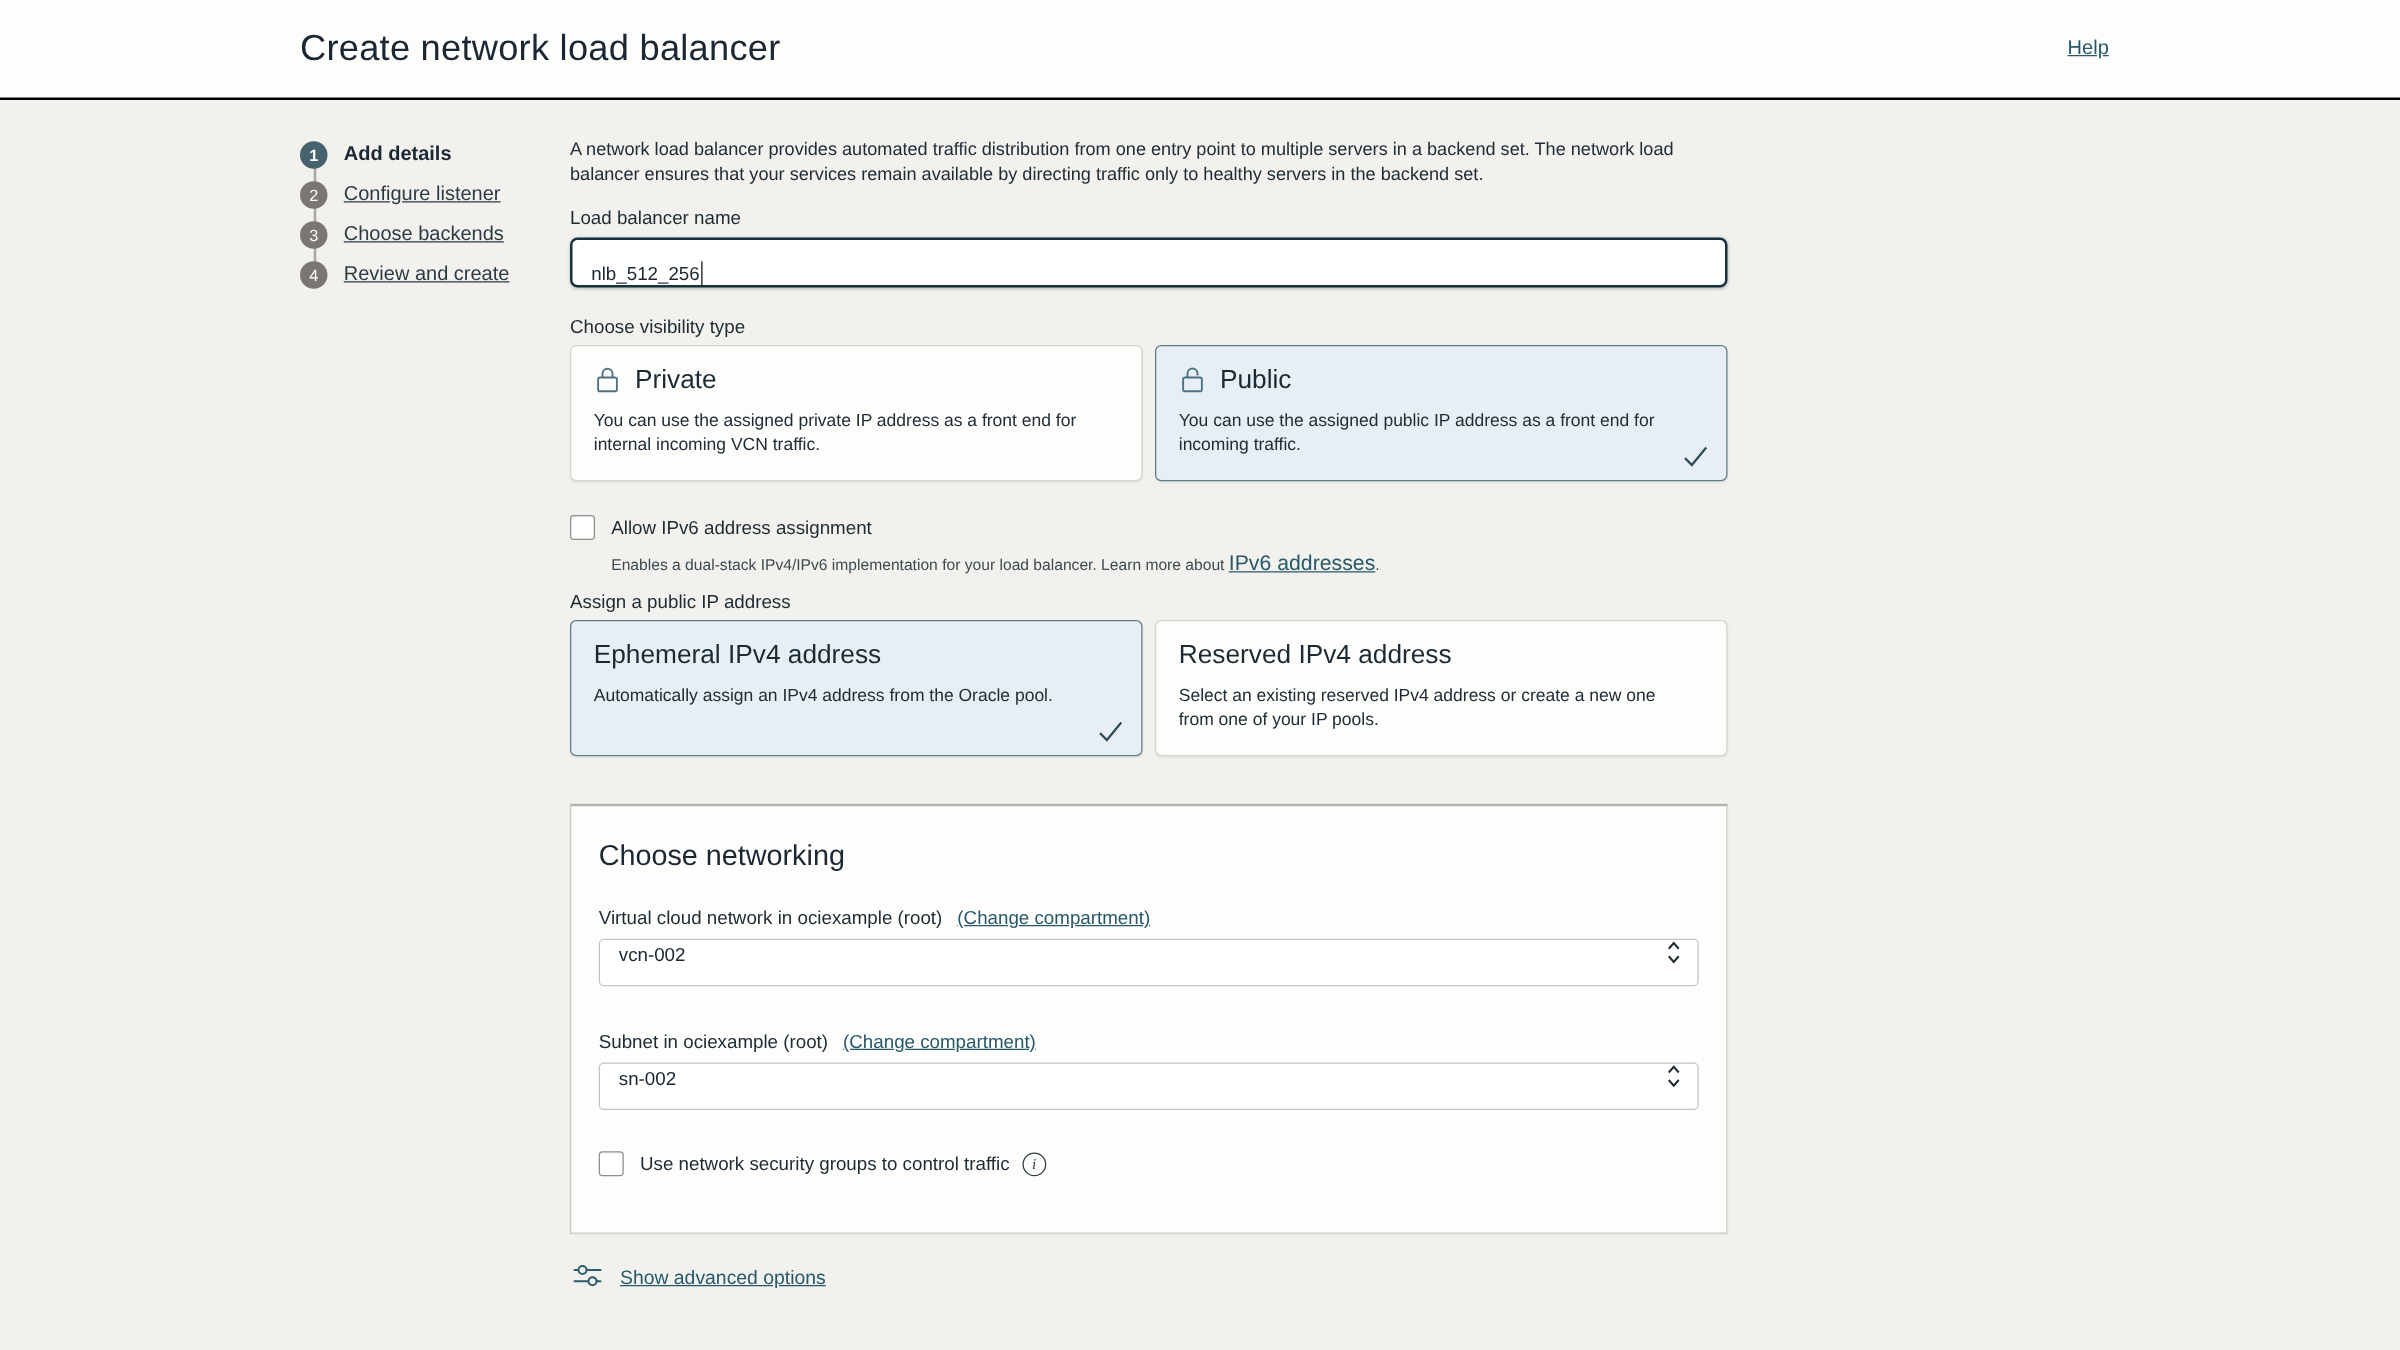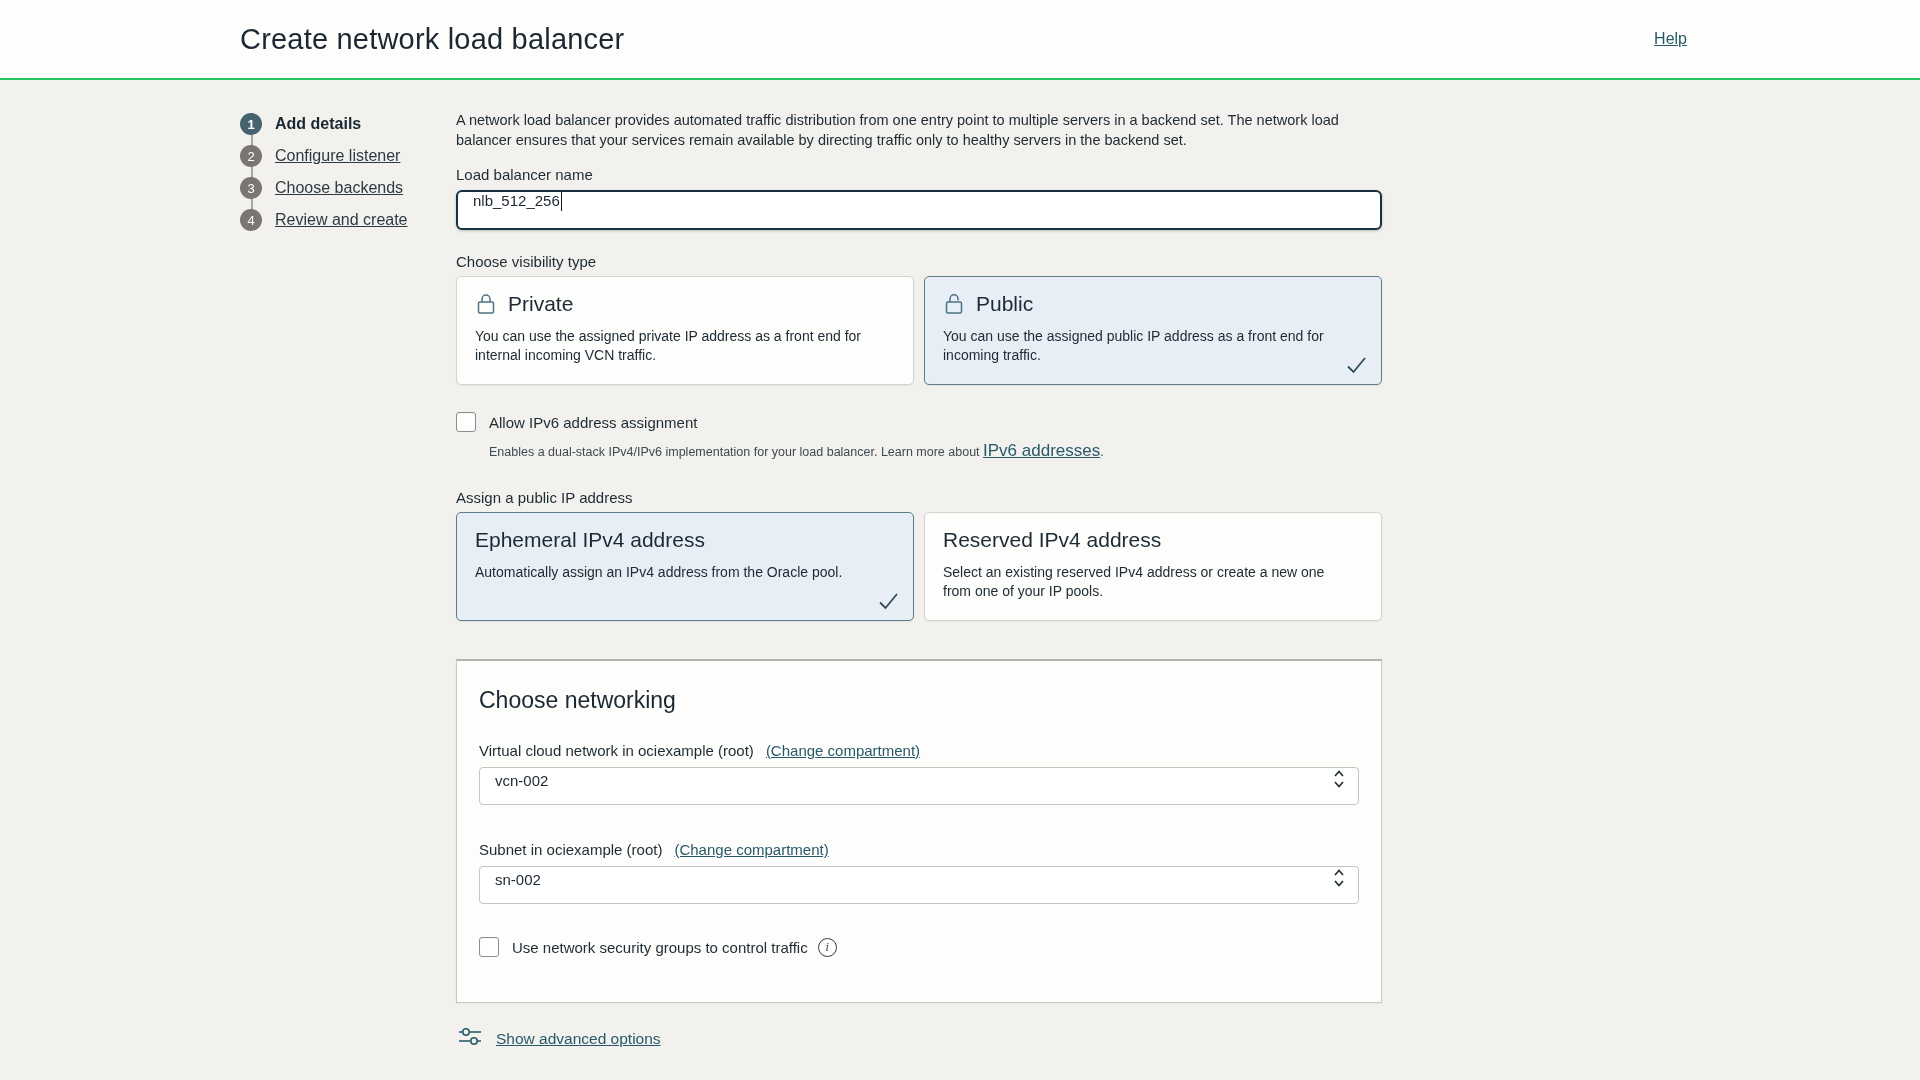--- a/index.html
+++ b/index.html
@@ -6,21 +6,21 @@
   html,body { width: 1920px; height: 1080px; overflow: hidden; }
   body {
     font-family: "Liberation Sans", sans-serif;
     background: #f2f1ee;
     color: #212d36;
     position: relative;
   }
   
   .header {
     position: absolute; top: 0; left: 0; width: 1920px; height: 80px;
-    background: #fdfdfc; border-bottom: 2px solid #22c55e;
+    background: #fdfdfc; border-bottom: 2px solid #000000;
     display: flex; align-items: center; justify-content: space-between;
     padding: 0 233px 0 240px; z-index: 5;
   }
   .page-title { font-size: 29px; font-weight: 400; color: #1b2732; letter-spacing: .2px; }
   a.link { color: #27596b; text-decoration: underline; cursor: pointer; }
   .help-link { font-size: 16px; }
 
   
   .stepper { position: absolute; left: 240px; top: 108px; list-style: none; }
   .stepper { counter-reset: none; }
@@ -42,21 +42,21 @@
 
   
   .main { position: absolute; left: 456px; top: 110px; width: 926px; }
   .intro { font-size: 14.5px; line-height: 20px; color: #212d36; width: 926px; }
 
   .field-label { font-size: 15px; color: #1e2b33; margin-top: 16px; margin-bottom: 7px; }
 
   .fake-input {
     width: 100%; height: 40px; background: #fff;
     border: 2px solid #16323f; border-radius: 6px;
-    display: flex; align-items: flex-start; padding: 0 15px;
+    display: flex; align-items: flex-end; padding: 0 15px;
     font-size: 15px; color: #1b2732;
     box-shadow: 0 1px 3px rgba(0,0,0,.22);
     cursor: text;
   }
   .caret { display: inline-block; width: 1.5px; height: 19px; background: #111; margin-left: 1px; }
 
   .section-label { font-size: 15px; color: #1e2b33; margin-top: 23px; margin-bottom: 6px; }
 
   
   .card-row { display: flex; gap: 10px; }
@@ -192,21 +192,21 @@
   </div>
 
   <div class="checkbox-row">
     <span class="checkbox"></span>
     <span class="checkbox-label">Allow IPv6 address assignment</span>
   </div>
   <div class="sub-note">
     <span>Enables a dual-stack IPv4/IPv6 implementation for your load balancer. Learn more about </span><a class="link">IPv6 addresses</a><span>.</span>
   </div>
 
-  <div class="section-label" style="margin-top:28px;">Assign a public IP address</div>
+  <div class="section-label" style="margin-top:12px;">Assign a public IP address</div>
   <div class="card-row">
 
     <div class="card selected">
       <div class="card-title-row">
         <span class="card-title">Ephemeral IPv4 address</span>
       </div>
       <div class="card-desc">Automatically assign an IPv4 address from the Oracle pool.</div>
       <span class="card-check">
         <svg width="21" height="18" viewBox="0 0 21 18" fill="none">
           <path d="M2 10.5 L7.5 16 L19 2" stroke="#2f4d59" stroke-width="1.8" fill="none"></path>

